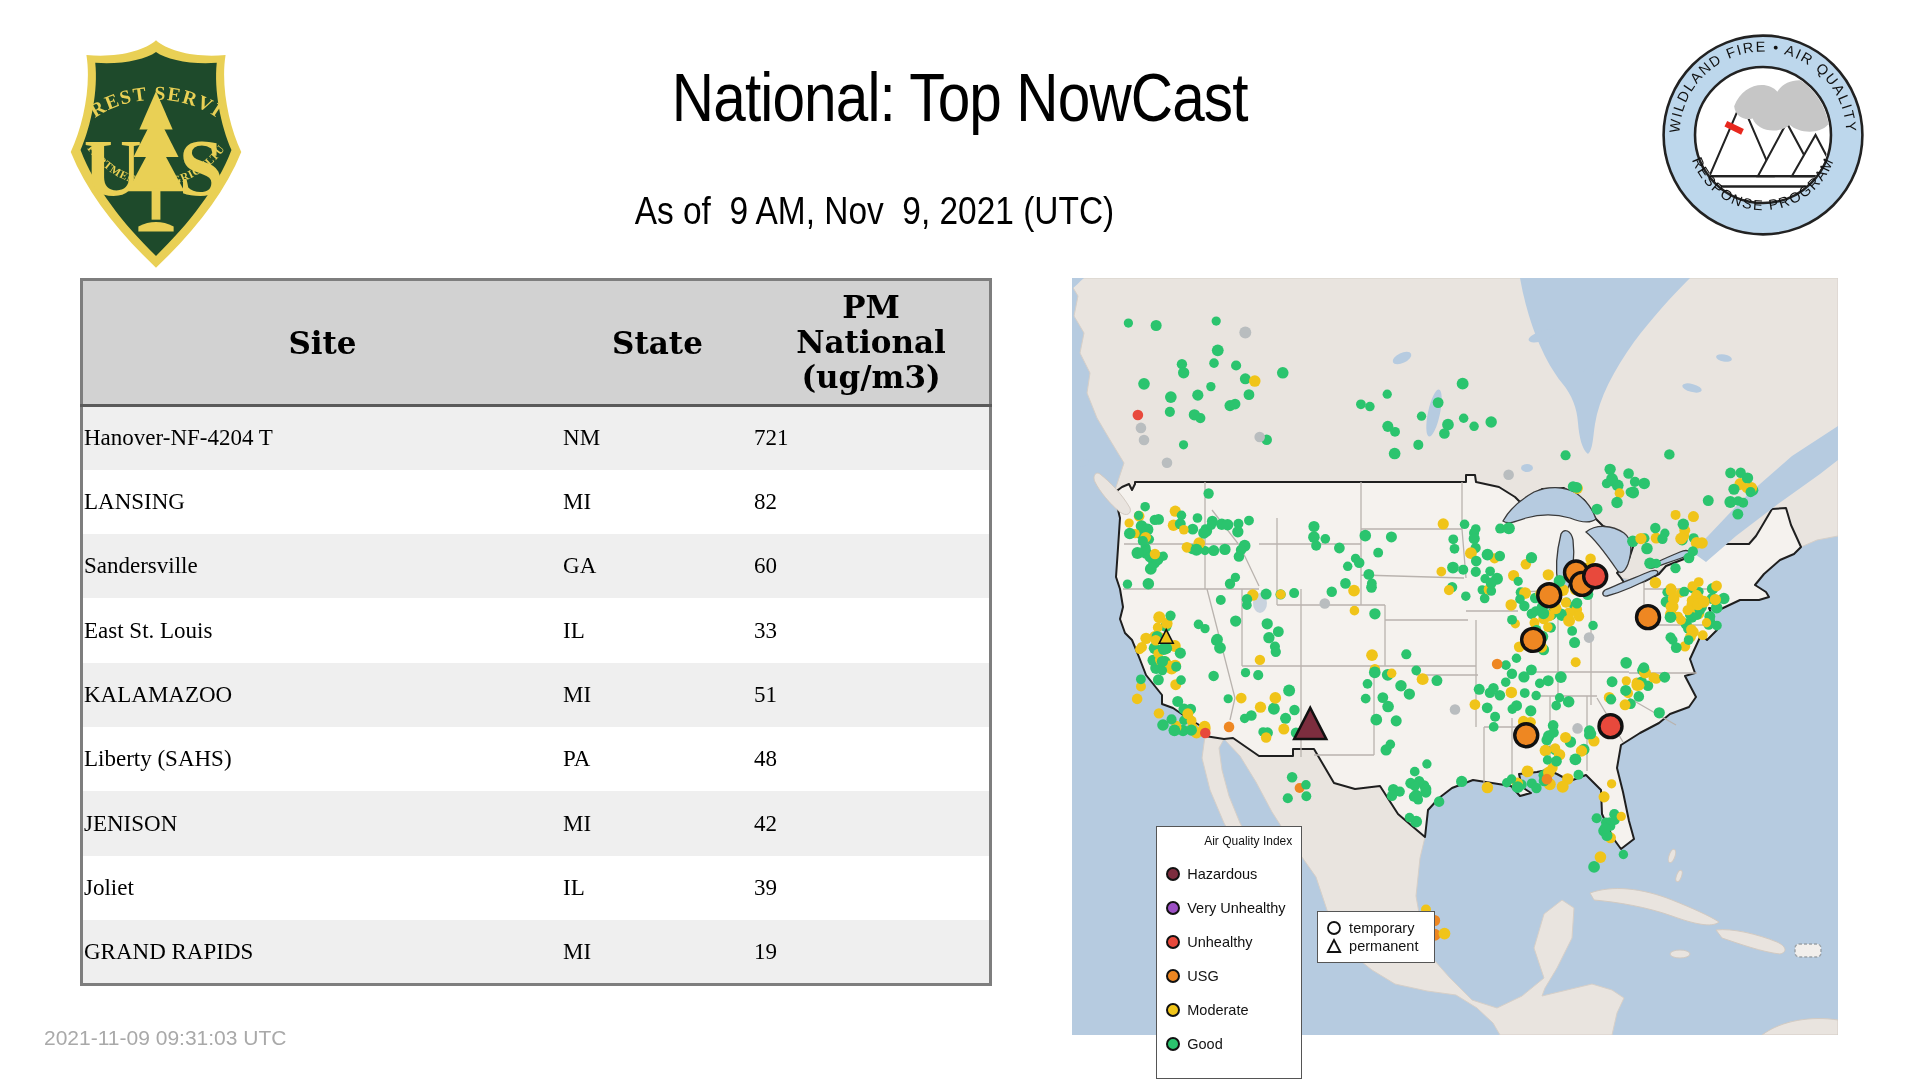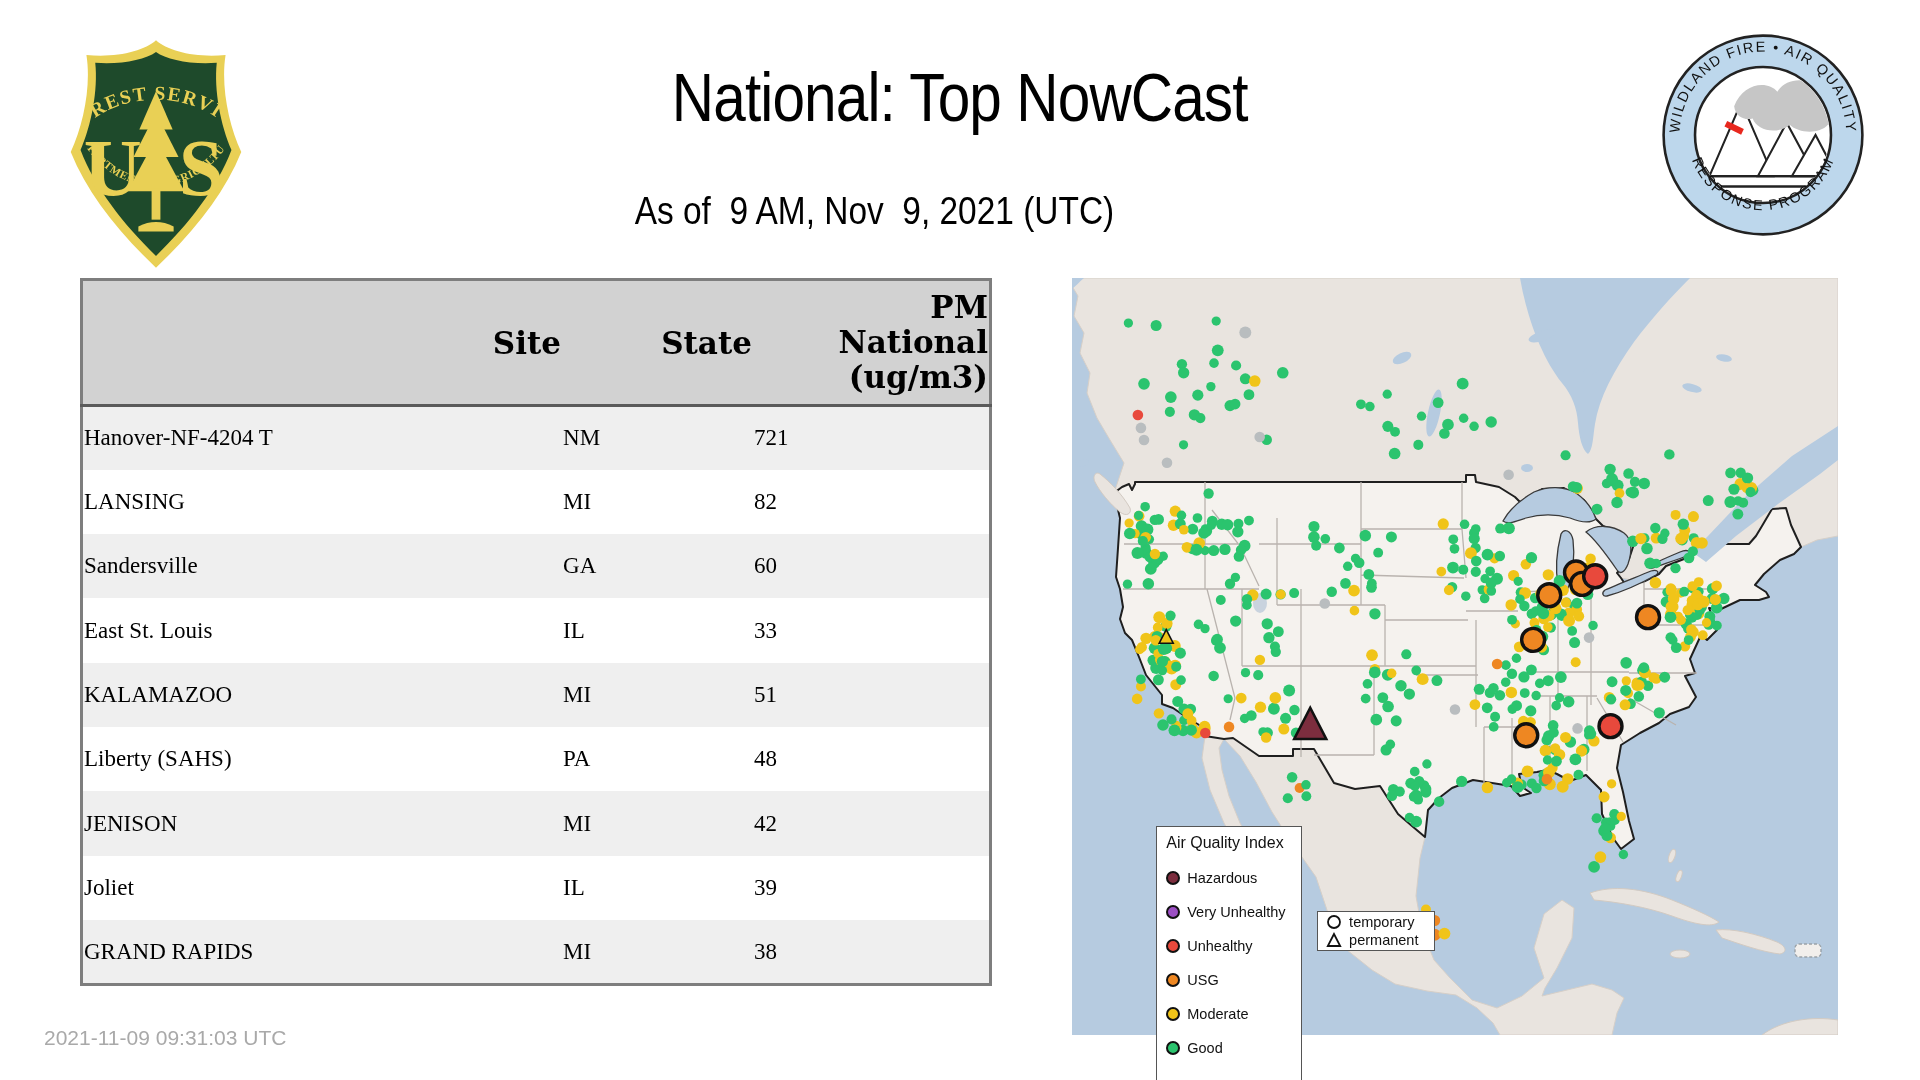--- a/index.html
+++ b/index.html
@@ -15,40 +15,40 @@
   
   .fs-logo{position:absolute;left:58px;top:36px;width:196px;height:236px;}
   .wf-logo{position:absolute;left:1660px;top:32px;width:206px;height:206px;}
   
   .nowcast-table{position:absolute;left:80px;top:278px;width:912px;height:708px;
                  border-collapse:collapse;table-layout:fixed;
                  font-family:"Liberation Serif","DejaVu Serif",serif;}
   .nowcast-table, .nowcast-table td, .nowcast-table th{border:0;}
   .nowcast-table{border:3px solid #7e7e7e;}
   .nowcast-table thead tr{height:126px;background:#d2d2d2;}
-  .nowcast-table th{font-weight:bold;font-size:31px;color:#000;text-align:right;
+  .nowcast-table th{font-weight:bold;font-size:31px;color:#000;text-align:center;
                     vertical-align:middle;border-bottom:3px solid #5a5a5a;
                     font-family:"DejaVu Serif",serif;}
   .pm-lines{line-height:1.13;}
   .nowcast-table tbody tr{height:58px;}
   .nowcast-table tbody tr:nth-child(odd){background:#efefef;}
   .nowcast-table tbody tr:nth-child(even){background:#ffffff;}
   .nowcast-table td{font-size:23px;color:#000;text-align:left;vertical-align:middle;}
   .col-site{width:53%;} .col-state{width:21%;} .col-pm{width:26%;}
   
   .map{position:absolute;left:1072px;top:278px;width:766px;height:757px;}
   .map svg.geo{position:absolute;left:0;top:0;width:766px;height:757px;}
   .aqi-legend{position:absolute;left:11%;top:72.4%;width:146px;background:#fff;
               border:1px solid #555;padding:7px 9px 8px 9px;box-sizing:border-box;}
-  .aqi-legend .lg-title{font-size:16px;color:#111;text-align:left;margin-bottom:5px;}
+  .aqi-legend .lg-title{font-size:12px;color:#111;text-align:right;margin-bottom:5px;}
   .lg-item{display:flex;align-items:center;gap:7px;margin:18px 0;}
   .lg-swatch{width:14px;height:14px;border-radius:50%;border:2px solid #111;box-sizing:border-box;flex:0 0 auto;}
   .lg-label{font-size:14.5px;color:#111;white-space:nowrap;}
   .shape-legend{position:absolute;left:32%;top:83.6%;width:118px;background:#fff;
-                border:1px solid #555;padding:0 8px;box-sizing:border-box;}
+                border:1px solid #555;padding:6px 8px;box-sizing:border-box;}
   .sh-item{display:flex;align-items:center;gap:7px;margin:2px 0;}
   .sh-label{font-size:14.5px;color:#111;white-space:nowrap;}
   
   .timestamp{position:absolute;left:44px;top:1026px;font-size:21px;color:#a9a9a9;}
 </style>
 </head>
 <body>
 
 <div class="stage">
 
@@ -161,21 +161,21 @@
           <td>42</td>
         </tr>
         <tr>
           <td>Joliet</td>
           <td>IL</td>
           <td>39</td>
         </tr>
         <tr>
           <td>GRAND RAPIDS</td>
           <td>MI</td>
-          <td>38</td>
+          <td>19</td>
         </tr>
       </tbody>
   </table>
 
   <div class="map">
     <svg class="geo" viewBox="0 0 766 757">
       <rect x="0" y="0" width="766" height="757" fill="#b6cbe0"></rect>
 
       <path fill="#e9e4df" stroke="#d6cfc8" stroke-width="1" d="M0,0 L766,0 L766,258 L745,262 L729,269 L719,247 L714,230 L700,231 L690,248 L677,266 L640,266 L618,276 L594,288 L571,304 L549,300 L531,248 L524,241 L448,224 L404,204 L63,204 L60,212 L57,206 L50,209 L42,215 L52,185 L38,162 L25,140 L15,115 L18,95 L8,75 L12,55 L2,38 L6,18 L0,8 Z"></path>
       <path fill="#e9e4df" stroke="#d6cfc8" stroke-width="1" d="M133,458 L161,460 L187,478 L221,478 L221,471 L242,471 L262,505 L283,511 L308,508 L326,536 L340,548 L353,559 L348,580 L344,618 L350,652 L362,682 L378,700 L400,722 L425,730 L450,718 L472,700 L462,670 L472,636 L490,622 L502,630 L500,660 L485,690 L473,710 L470,718 L520,706 L540,712 L552,720 L545,735 L540,757 L428,757 L421,745 L405,730 L384,717 L355,713 L323,706 L300,692 L270,668 L258,641 L244,599 L218,562 L200,534 L184,504 L168,478 L152,461 L147,470 L150,492 L157,518 L168,545 L183,572 L194,597 L190,606 L182,596 L168,575 L152,545 L138,512 L130,480 Z"></path>

